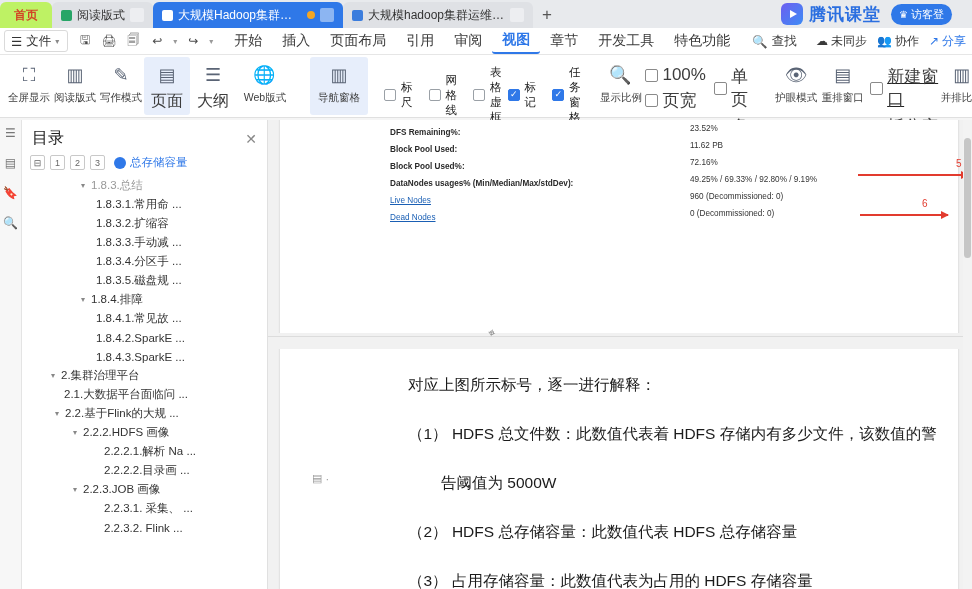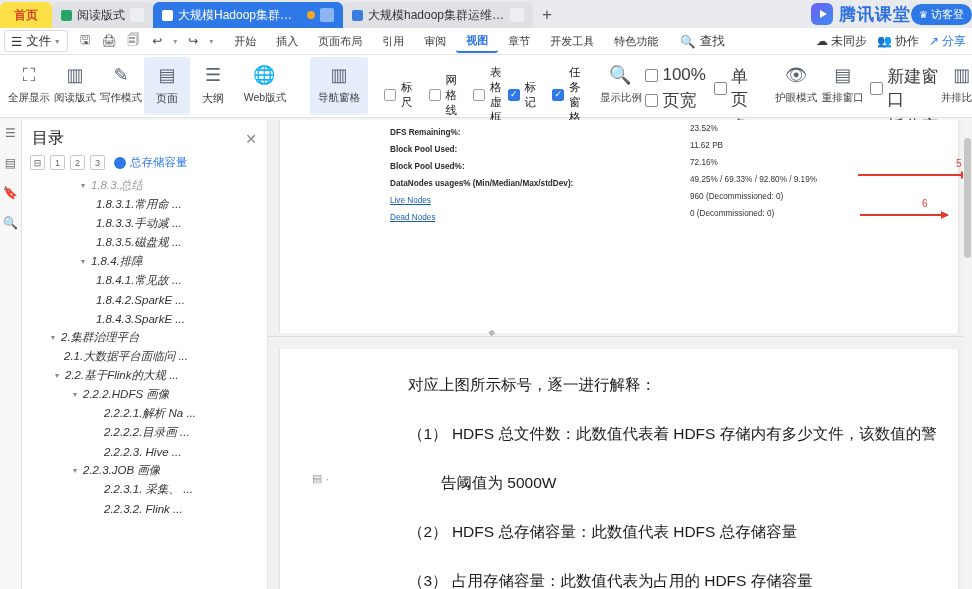--- a/index.html
+++ b/index.html
@@ -30,21 +30,21 @@
     gap: 5px;
     padding: 0 9px;
     font-size: 12px;
     border-top-left-radius: 6px;
     border-top-right-radius: 6px;
     white-space: nowrap;
     max-width: 190px;
     overflow: hidden;
   }
   .tab.home {
-    background: #fde047;
+    background: #bef264;
     color: #d24726;
     font-weight: bold;
     width: 52px;
     justify-content: center;
   }
   .tab.inactive { background: #dfe1e5; color: #333; }
   .tab.active-blue { background: #2f78e8; color: #ffffff; }
   .tab .dot {
     width: 11px; height: 11px; border-radius: 2px;
     background: #3b7ddd; display:inline-block; flex: none;
@@ -62,21 +62,21 @@
     background: #f5a623; flex: none;
   }
   .newtab {
     width: 28px; height: 26px;
     display:flex; align-items:center; justify-content:center;
     font-size: 17px; color: #555;
   }
   .tabbar-right {
     margin-left: auto;
     display: flex; align-items: center; height: 28px;
-    padding-right: 0; gap: 0;
+    padding-right: 20px; gap: 10px;
   }
   .brandblob {
     display: flex; align-items: center; gap: 6px;
     height: 28px;
   }
   .brandblob .play {
     width: 22px; height: 22px; border-radius: 6px;
     background: linear-gradient(135deg,#6d5ef0,#3d8cf5);
     display:flex;align-items:center;justify-content:center;
   }
@@ -117,21 +117,21 @@
     margin-left: 4px; background:#fff;
   }
   .mb-icons { display:flex; align-items:center; gap:2px; margin-left:6px; }
   .mb-ic {
     width: 22px; height: 20px;
     display:flex;align-items:center;justify-content:center;
     color:#4a4a4a; font-size: 12px;
   }
   .menus { display:flex; align-items:center; gap:0px; margin-left: 8px; }
   .menus .m {
-    padding: 3px 10px; font-size: 11px; color:#3a3a3a;
+    padding: 3px 10px; font-size: 14px; color:#3a3a3a;
     border-radius: 3px;
   }
   .menus .m.sel {
     color: #2f78e8; font-weight: bold;
     border-bottom: 2px solid #2f78e8;
   }
   .findbtn {
     display:flex;align-items:center;gap:4px;
     margin-left:6px; color:#3a3a3a; padding: 2px 6px;
   }
@@ -164,21 +164,21 @@
     font-size: 11px; color:#3d3d3d; padding-top: 5px;
     border-radius: 3px;
   }
   .rbtn.wide { width: 58px; }
   .rbtn.sel { background:#e7eefb; }
   .rbtn .glyph {
     width: 26px; height: 26px;
     display:flex;align-items:center;justify-content:center;
     color:#5a6475; font-size: 18px;
   }
-  .rbtn .cap { white-space: nowrap; font-size: 11px; }
+  .rbtn .cap { white-space: nowrap; font-size: 16px; }
   .rbtn .cap.small { font-size: 10.5px; }
   .chkcol {
     display:flex; flex-direction:row; justify-content:flex-end;
     gap: 6px; padding: 8px 6px 0 6px; font-size: 11.5px;
   }
   .chkrow { display:flex; align-items:center; gap:5px; }
   .chk {
     width: 12px; height: 12px; border:1px solid #9aa0a6;
     border-radius: 2px; background:#fff; display:inline-block;
     position: relative; flex:none;
@@ -245,21 +245,21 @@
   .smart .bluedot{width:12px;height:12px;border-radius:50%;background:#2f78e8;display:inline-block;}
   .tree {
     flex:1; overflow:hidden; padding-left: 4px;
     font-size: 11.5px; color:#333;
   }
   .tnode {
     display:flex; align-items:center; gap:3px;
     height: 19px; white-space:nowrap; overflow:hidden;
   }
   .tnode .car { width:10px; color:#888; font-size:8px; flex:none; text-align:center;}
-  .tnode .txt { overflow:hidden; text-overflow:ellipsis;font-style:italic; }
+  .tnode .txt { overflow:hidden; text-overflow:ellipsis; }
   .tnode.faded { color:#999; }
 
   
   .docarea {
     flex: 1;
     background: #f1f1f1;
     position: relative;
     overflow: hidden;
   }
   .page {
@@ -497,21 +497,21 @@
   <div class="rsep"></div>
   <div class="rgroup">
     <div class="rbtn wide">
       <span class="glyph">👁</span>
       <span class="cap small">护眼模式</span>
     </div>
     <div class="rbtn wide">
       <span class="glyph">▤</span>
       <span class="cap small">重排窗口</span>
     </div>
-    <div class="rcol2" style="margin-left:4px;">
+    <div class="rcol2" style="margin-left:4px;text-decoration:underline;">
       <div class="r2">
         <span class="sq"></span>
         <span>新建窗口</span>
       </div>
       <div class="r2">
         <span class="sq"></span>
         <span>拆分窗口</span>
       </div>
     </div>
     <div class="rbtn wide">
@@ -551,21 +551,27 @@
     </div>
     <div class="tree">
       <div class="tnode faded" style="padding-left:52px;">
         <span class="car">▾</span>
         <span class="txt">1.8.3.总结</span>
       </div>
       <div class="tnode" style="padding-left:70px;">
         <span class="txt">1.8.3.1.常用命 ...</span>
       </div>
       <div class="tnode" style="padding-left:70px;">
+        <span class="txt">1.8.3.2.扩缩容</span>
+      </div>
+      <div class="tnode" style="padding-left:70px;">
         <span class="txt">1.8.3.3.手动减 ...</span>
+      </div>
+      <div class="tnode" style="padding-left:70px;">
+        <span class="txt">1.8.3.4.分区手 ...</span>
       </div>
       <div class="tnode" style="padding-left:70px;">
         <span class="txt">1.8.3.5.磁盘规 ...</span>
       </div>
       <div class="tnode" style="padding-left:52px;">
         <span class="car">▾</span>
         <span class="txt">1.8.4.排障</span>
       </div>
       <div class="tnode" style="padding-left:70px;">
         <span class="txt">1.8.4.1.常见故 ...</span>
@@ -589,23 +595,20 @@
       </div>
       <div class="tnode" style="padding-left:44px;">
         <span class="car">▾</span>
         <span class="txt">2.2.2.HDFS 画像</span>
       </div>
       <div class="tnode" style="padding-left:78px;">
         <span class="txt">2.2.2.1.解析 Na ...</span>
       </div>
       <div class="tnode" style="padding-left:78px;">
         <span class="txt">2.2.2.2.目录画 ...</span>
-      </div>
-      <div class="tnode" style="padding-left:78px;">
-        <span class="txt">2.2.2.3. Hive ...</span>
       </div>
       <div class="tnode" style="padding-left:44px;">
         <span class="car">▾</span>
         <span class="txt">2.2.3.JOB 画像</span>
       </div>
       <div class="tnode" style="padding-left:78px;">
         <span class="txt">2.2.3.1. 采集、 ...</span>
       </div>
       <div class="tnode" style="padding-left:78px;">
         <span class="txt">2.2.3.2. Flink ...</span>

